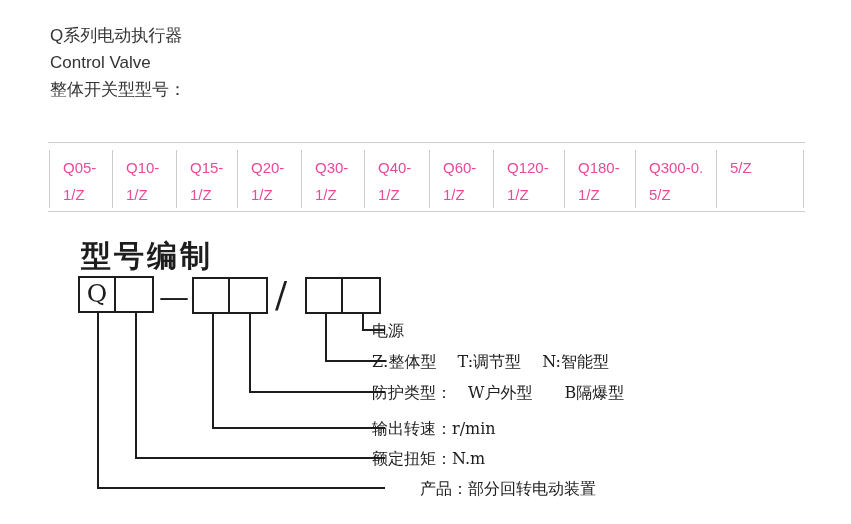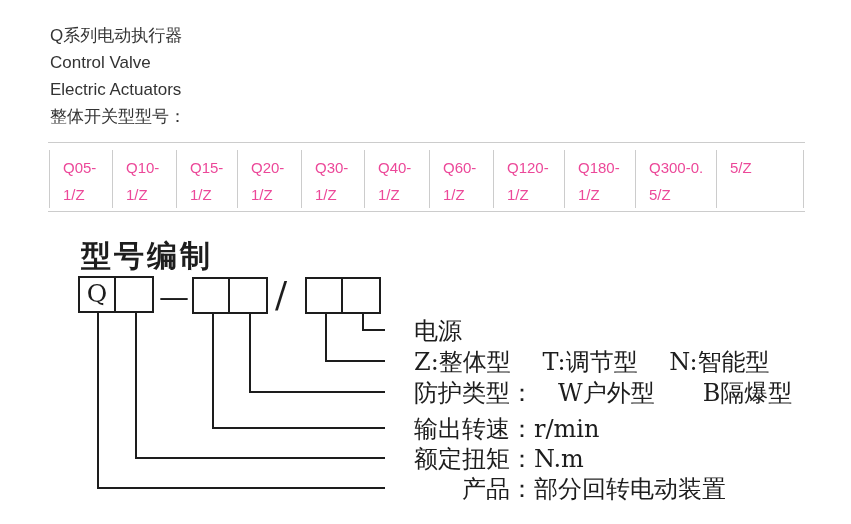--- a/index.html
+++ b/index.html
@@ -86,43 +86,42 @@
   }
   .sep-slash {
     position: absolute;
     left: 275px; top: 274px;
     font-family: "DejaVu Serif", serif;
     font-size: 36px;
     color: #1d1d1d;
   }
   .dlabel {
     position: absolute;
-    left: 414px;
-    font-family: "DejaVu Serif", serif;
-    font-size: 24px;
+    left: 372px;
+    font-family: "DejaVu Serif", serif;
+    font-size: 16px;
     line-height: 24px;
     color: #1d1d1d;
     white-space: pre;
   }
   .dlabel.power      { top: 319px; }
   .dlabel.type       { top: 350px; }
   .dlabel.protection { top: 381px; }
   .dlabel.speed      { top: 417px; }
   .dlabel.torque     { top: 447px; text-align: center; }
   .dlabel.product    { top: 477px; margin-left: 48px; }
 </style>
 </head>
 <body>
 
 <div class="page">
 
   <div class="header">
     <div class="hline">Q系列电动执行器</div>
     <div class="hline">Control Valve</div>
-    <div class="hline">Electric Actuators</div>
     <div class="hline">整体开关型型号：</div>
   </div>
 
   <div class="models-table">
     <div class="cells">
       <div class="cell" style="width:63px">
         <div>Q05-</div>
         <div>1/Z</div>
       </div>
       <div class="cell" style="width:64px">

